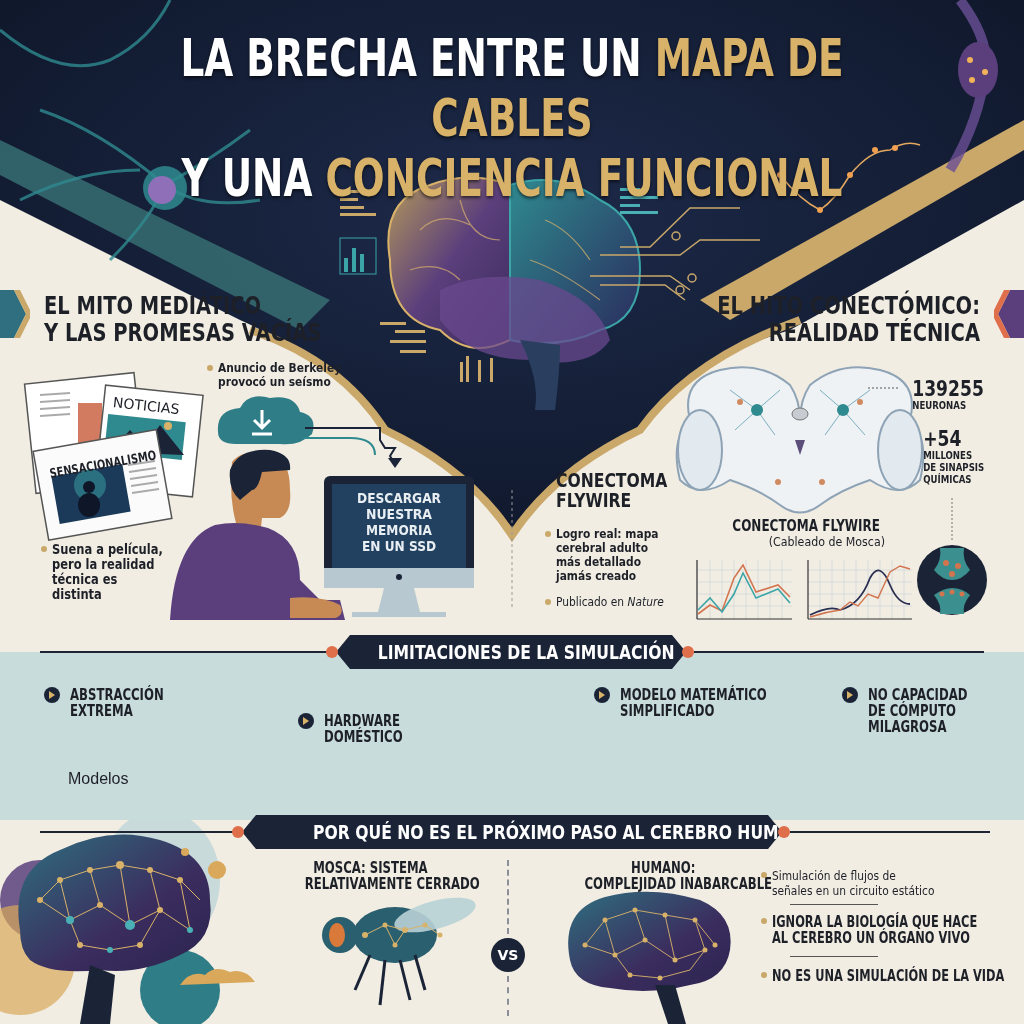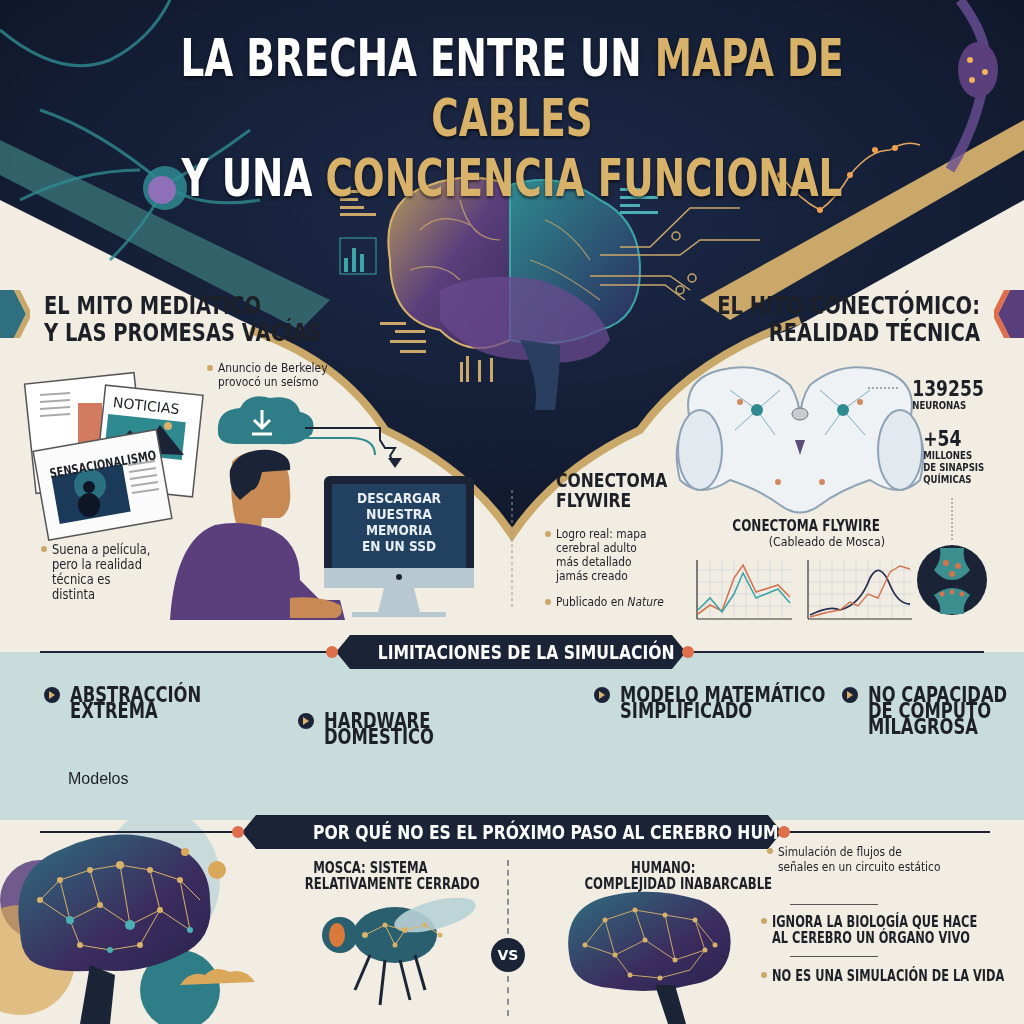--- a/index.html
+++ b/index.html
@@ -13,38 +13,38 @@
   .gold { color: #d9b26a; }
 
   
   .sec-head { position: absolute; z-index: 6; }
   .sec-head .t { font-family: "DejaVu Sans", sans-serif; font-weight: bold; font-size: 25px; line-height: 27px; color: #1e2028; transform: scaleX(0.78); transform-origin: left top; white-space: nowrap; }
   .sec-head.right .t { transform-origin: right top; text-align: right; }
 
   .chev-left { position: absolute; left: 0; top: 290px; width: 30px; height: 48px; z-index: 6; }
   .chev-right { position: absolute; right: 0; top: 290px; width: 30px; height: 48px; z-index: 6; }
 
-  .bullet { position: absolute; z-index: 6; font-family: "DejaVu Sans", sans-serif; font-weight: normal; font-size: 13px; line-height: 14px; color: #1e2028; }
+  .bullet { position: absolute; z-index: 6; font-family: "DejaVu Sans", sans-serif; font-weight: bold; font-size: 13px; line-height: 14px; color: #1e2028; }
   .bullet .dot { position: absolute; left: -11px; top: 4px; width: 6px; height: 6px; border-radius: 50%; background: #c9a86a; }
   .bullet .tx { display: block; transform: scaleX(0.82); transform-origin: left top; white-space: nowrap; }
   .bullet.reg { font-weight: normal; }
 
   .stat { position: absolute; right: 40px; text-align: left; z-index: 6; font-family: "DejaVu Sans", sans-serif; font-weight: bold; color: #1e2028; }
   .stat .big { font-size: 22px; line-height: 22px; display: block; transform: scaleX(0.78); transform-origin: right top; }
   .stat .small { font-size: 11px; line-height: 12px; display: block; transform: scaleX(0.78); transform-origin: right top; }
 
   
   .banner { position: absolute; z-index: 6; height: 34px; background: #1b2437; color: #fff; font-family: "DejaVu Sans", sans-serif; font-weight: bold; font-size: 20px; line-height: 34px; text-align: center; clip-path: polygon(14px 0, calc(100% - 14px) 0, 100% 50%, calc(100% - 14px) 100%, 14px 100%, 0 50%); }
   .banner span { display: inline-block; transform: scaleX(0.78); white-space: nowrap; }
   .rule { position: absolute; height: 2px; background: #1e2433; z-index: 5; }
   .knob { position: absolute; width: 12px; height: 12px; border-radius: 50%; background: #df6e4b; z-index: 7; }
 
   #limits-bg { position: absolute; left: 0; top: 652px; width: 1024px; height: 168px; background: #c8dcdc; }
 
-  .lim { position: absolute; z-index: 6; font-family: "DejaVu Sans", sans-serif; font-weight: bold; font-size: 21px; line-height: 16px; color: #1e2028; }
+  .lim { position: absolute; z-index: 6; font-family: "DejaVu Sans", sans-serif; font-weight: bold; font-size: 15px; line-height: 16px; color: #1e2028; }
   .lim .ic { position: absolute; left: -26px; top: 0; width: 16px; height: 16px; border-radius: 50%; background: #1b2437; }
   .lim .ic::after { content: ""; position: absolute; left: 5px; top: 4px; width: 0; height: 0; border-left: 6px solid #d9b26a; border-top: 4px solid transparent; border-bottom: 4px solid transparent; }
   .lim .tx { display: block; transform: scaleX(0.78); transform-origin: left top; white-space: nowrap; }
 
   .col-head { position: absolute; z-index: 6; text-align: center; font-family: "DejaVu Sans", sans-serif; font-weight: bold; font-size: 15px; line-height: 16px; color: #1e2028; }
   .col-head span { display: inline-block; transform: scaleX(0.78); white-space: nowrap; }
 
   .vs { position: absolute; left: 491px; top: 938px; width: 34px; height: 34px; border-radius: 50%; background: #1b2437; color: #fff; font-family: "DejaVu Sans", sans-serif; font-weight: bold; font-size: 14px; line-height: 34px; text-align: center; z-index: 7; }
   .vdash { position: absolute; left: 507px; border-left: 2px dashed #8a8f98; z-index: 6; }
 
@@ -573,21 +573,21 @@
 </div>
 <div class="col-head" style="left:558px; top:860px; width:210px;">
   <span>HUMANO:</span><br>
   <span>COMPLEJIDAD INABARCABLE</span>
 </div>
 
 <div class="vdash" style="top:860px; height:74px;"></div>
 <div class="vs">VS</div>
 <div class="vdash" style="top:976px; height:40px;"></div>
 
-<div class="rb" style="top:844px;margin-left:6px;">
+<div class="rb" style="top:868px;">
   <span class="dot"></span>
   <span class="tx">Simulación de flujos de</span>
   <span class="tx">señales en un circuito estático</span>
 </div>
 <div class="rb-sep" style="top:904px;"></div>
 <div class="rb caps" style="top:914px;">
   <span class="dot"></span>
   <span class="tx">IGNORA LA BIOLOGÍA QUE HACE</span>
   <span class="tx">AL CEREBRO UN ÓRGANO VIVO</span>
 </div>

